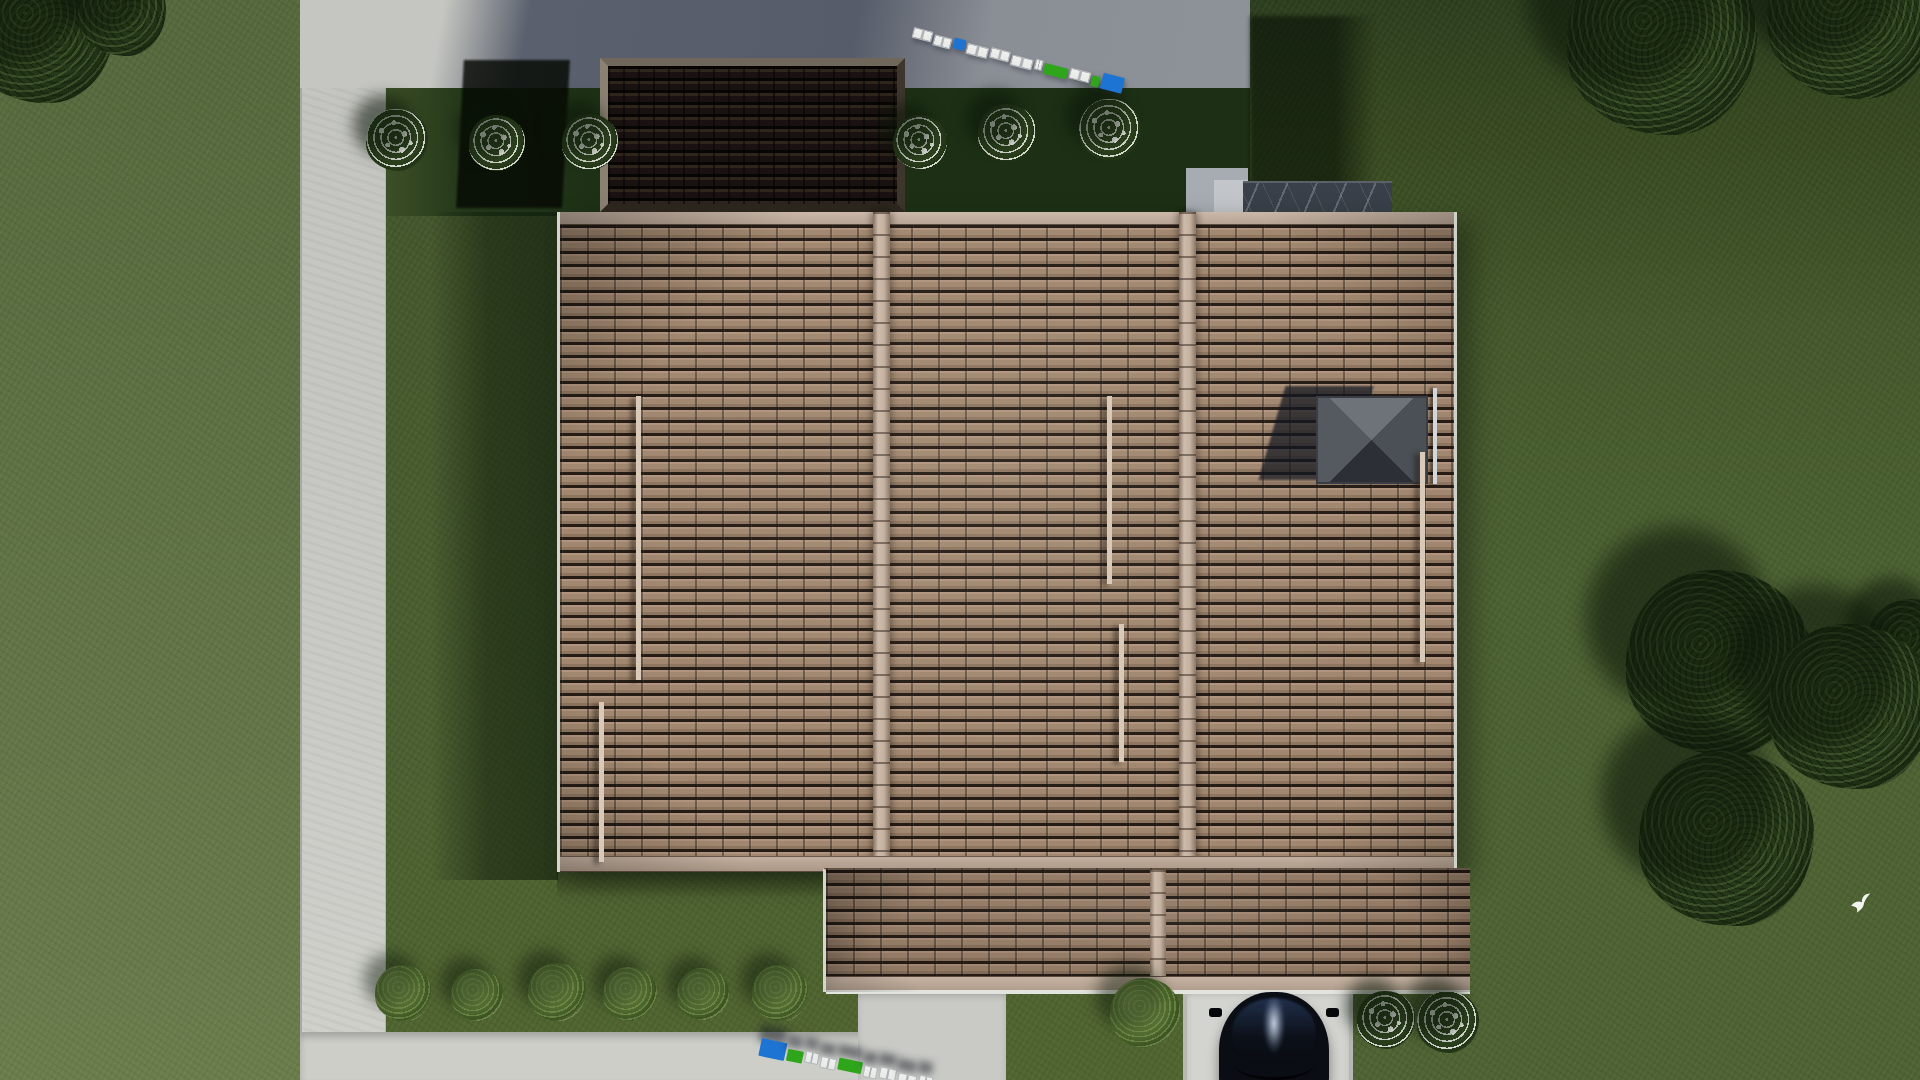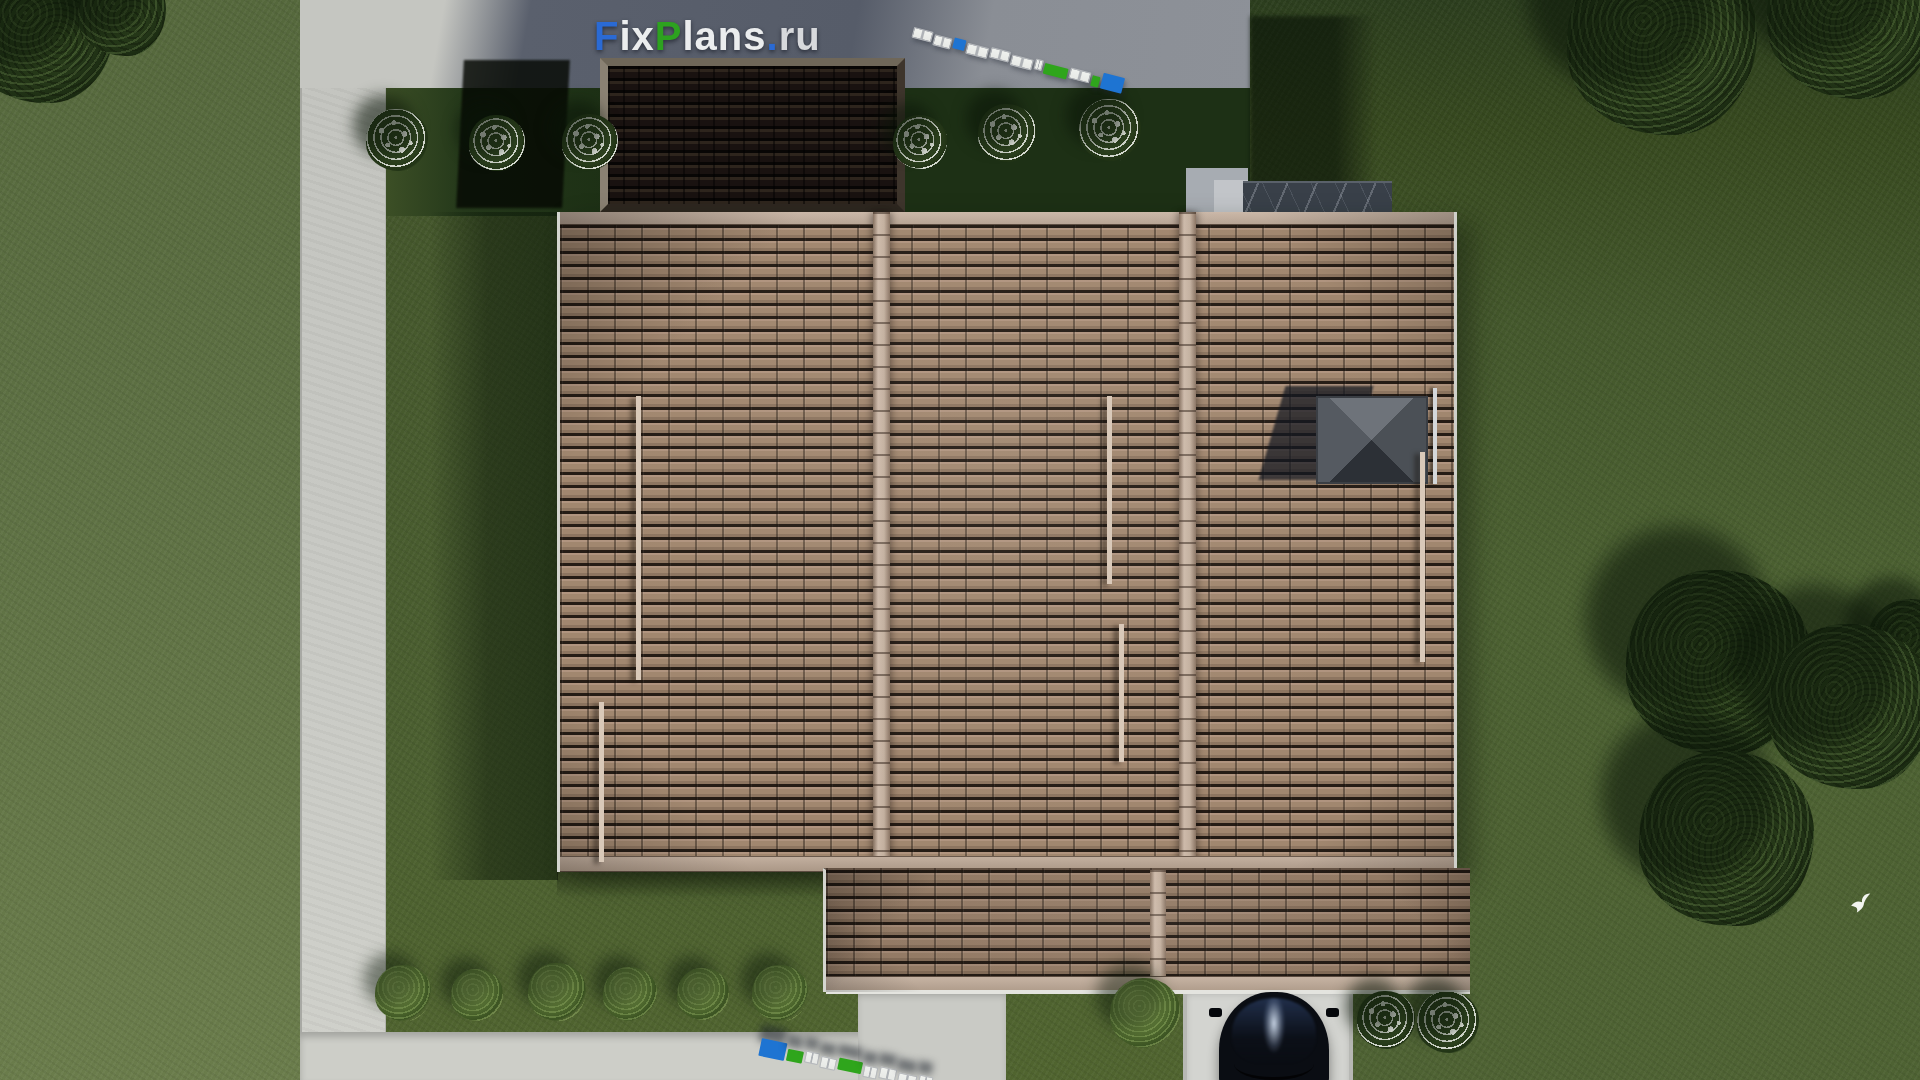--- a/index.html
+++ b/index.html
@@ -273,20 +273,19 @@
     <div class="car-mirror m-left"></div>
     <div class="car-mirror m-right"></div>
   </div>
 
   <div class="bird" style="left: 1849px; top: 891px;">
     <svg width="30" height="24" viewBox="0 0 32 24">
       <path d="M2 13 C7 8 11 9 14 11 C14 6 18 2 24 3 C20 6 18 9 16 12 C15 17 11 19 7 21 C9 17 8 15 2 13 Z" fill="#f2f4f0"></path>
     </svg>
   </div>
 
-  <div class="watermark-logo" style="left:594px;top:14px;" title="FixPlans.ru"><span style="color: rgb(42, 106, 212);">F</span><span style="color: rgb(235, 237, 238);">ix</span><span style="color: rgb(45, 162, 31);">P</span><span style="color: rgb(235, 237, 238);">lans</span><span style="color: rgb(42, 106, 212);">.</span><span style="color: rgb(215, 217, 220);">ru</span></div>
 
 <div class="snow-guard" style="left: 636px; top: 396px; height: 284px;"></div>
     <div class="snow-guard" style="left: 599px; top: 702px; height: 160px;"></div>
     <div class="snow-guard" style="left: 1107px; top: 396px; height: 188px;"></div>
     <div class="snow-guard" style="left: 1119px; top: 624px; height: 138px;"></div>
     <div class="snow-guard" style="left: 1420px; top: 452px; height: 210px;"></div>
   </div>
 
 </body></html>

